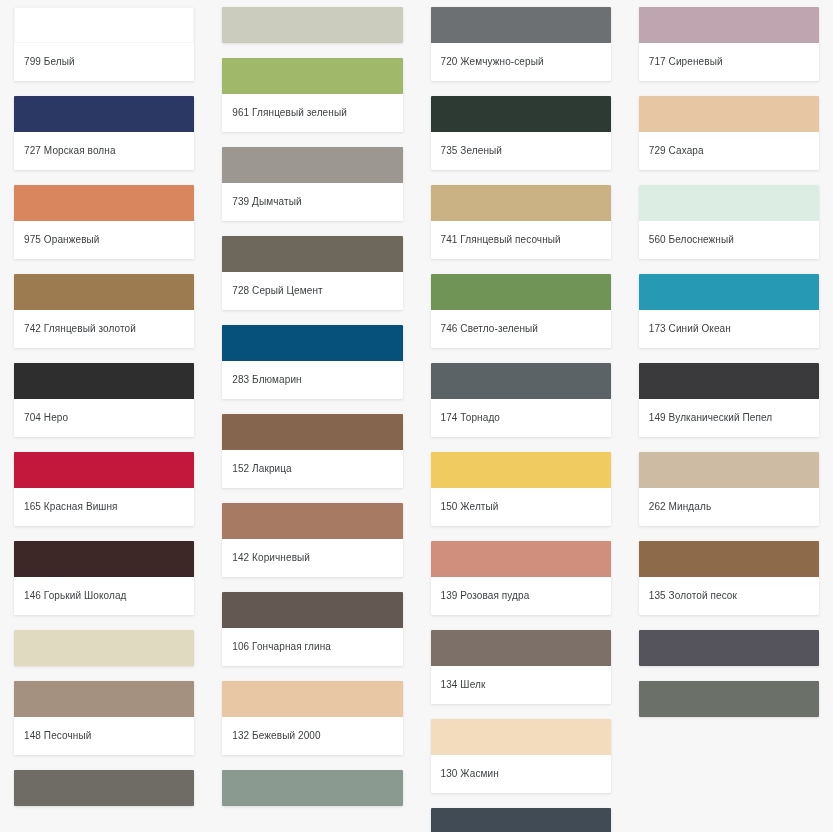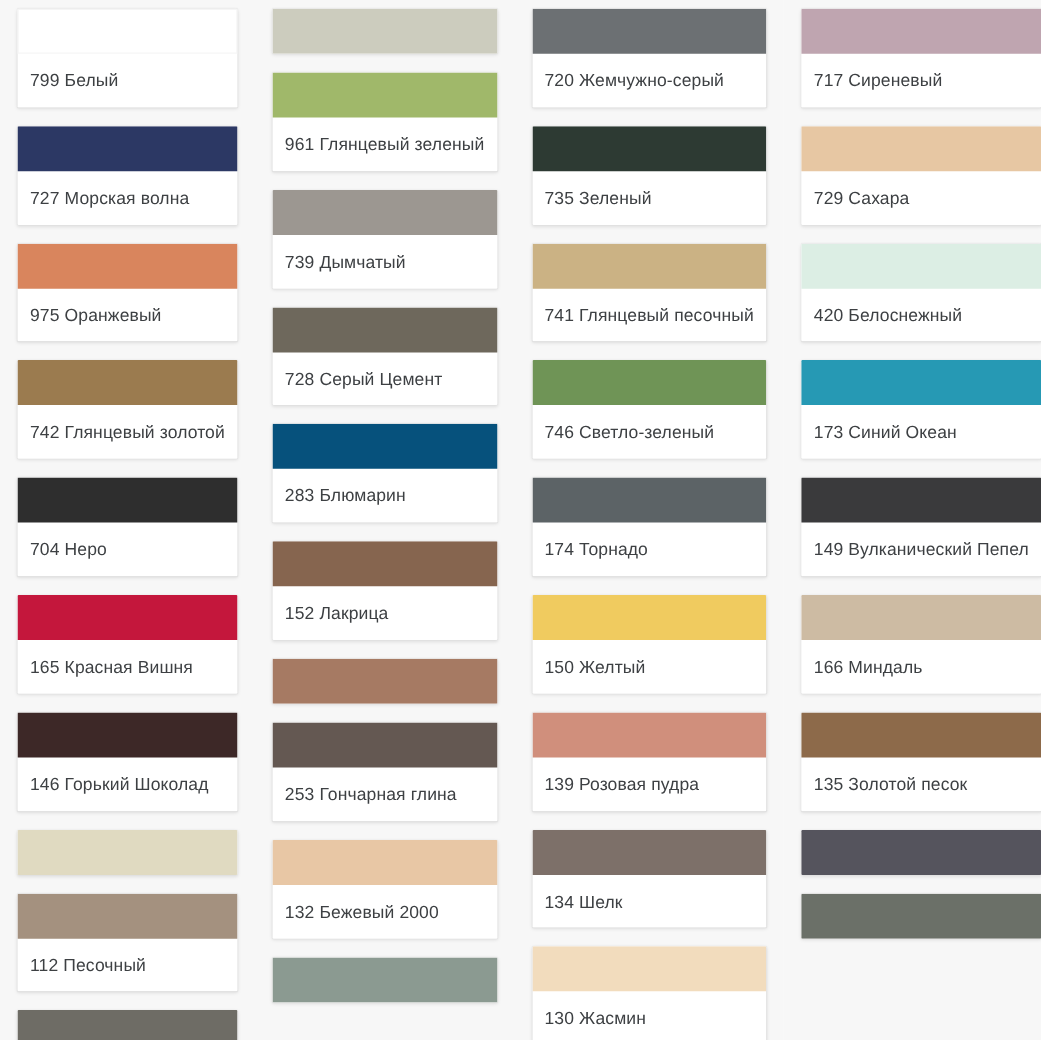--- a/index.html
+++ b/index.html
@@ -51,21 +51,21 @@
     height: 36px;
     width: 100%;
     display: block;
   }
 
   .swatch.light-edge {
     box-shadow: inset 0 0 0 1px rgba(0,0,0,0.04);
   }
 
   .card-label {
-    font-size: 14px;
+    font-size: 10px;
     line-height: 1.2;
     color: #3d4043;
     padding: 13px 10px 13px 10px;
     white-space: nowrap;
     letter-spacing: 0.1px;
   }
 
   
   .col-inner {
     display: flex;
@@ -106,21 +106,21 @@
           </div>
           <div class="card">
             <div class="swatch" style="background: rgb(61, 40, 39);"></div>
             <div class="card-label">146 Горький Шоколад</div>
           </div>
           <div class="card">
             <div class="swatch" style="background: rgb(224, 218, 193);"></div>
           </div>
           <div class="card">
             <div class="swatch" style="background: rgb(164, 145, 127);"></div>
-            <div class="card-label">112 Песочный</div>
+            <div class="card-label">148 Песочный</div>
           </div>
           <div class="card">
             <div class="swatch" style="background: rgb(110, 108, 101);"></div>
           </div>
         </div>
     </div>
     <div class="col">
       <div class="col-inner">
           <div class="card">
             <div class="swatch" style="background: rgb(204, 204, 190);"></div>
@@ -140,24 +140,25 @@
           <div class="card">
             <div class="swatch" style="background: rgb(6, 81, 124);"></div>
             <div class="card-label">283 Блюмарин</div>
           </div>
           <div class="card">
             <div class="swatch" style="background: rgb(134, 101, 79);"></div>
             <div class="card-label">152 Лакрица</div>
           </div>
           <div class="card">
             <div class="swatch" style="background: rgb(166, 122, 99);"></div>
+            <div class="card-label">142 Коричневый</div>
           </div>
           <div class="card">
             <div class="swatch" style="background: rgb(100, 88, 82);"></div>
-            <div class="card-label">253 Гончарная глина</div>
+            <div class="card-label">106 Гончарная глина</div>
           </div>
           <div class="card">
             <div class="swatch" style="background: rgb(232, 199, 165);"></div>
             <div class="card-label">132 Бежевый 2000</div>
           </div>
           <div class="card">
             <div class="swatch" style="background: rgb(139, 154, 145);"></div>
           </div>
         </div>
     </div>
@@ -209,33 +210,33 @@
           <div class="card">
             <div class="swatch" style="background: rgb(191, 165, 176);"></div>
             <div class="card-label">717 Сиреневый</div>
           </div>
           <div class="card">
             <div class="swatch" style="background: rgb(231, 199, 163);"></div>
             <div class="card-label">729 Сахара</div>
           </div>
           <div class="card">
             <div class="swatch" style="background: rgb(220, 238, 228);"></div>
-            <div class="card-label">420 Белоснежный</div>
+            <div class="card-label">560 Белоснежный</div>
           </div>
           <div class="card">
             <div class="swatch" style="background: rgb(38, 153, 180);"></div>
             <div class="card-label">173 Синий Океан</div>
           </div>
           <div class="card">
             <div class="swatch" style="background: rgb(58, 58, 60);"></div>
             <div class="card-label">149 Вулканический Пепел</div>
           </div>
           <div class="card">
             <div class="swatch" style="background: rgb(205, 187, 163);"></div>
-            <div class="card-label">166 Миндаль</div>
+            <div class="card-label">262 Миндаль</div>
           </div>
           <div class="card">
             <div class="swatch" style="background: rgb(141, 106, 74);"></div>
             <div class="card-label">135 Золотой песок</div>
           </div>
           <div class="card">
             <div class="swatch" style="background: rgb(85, 84, 93);"></div>
           </div>
           <div class="card">
             <div class="swatch" style="background: rgb(107, 112, 104);"></div>

